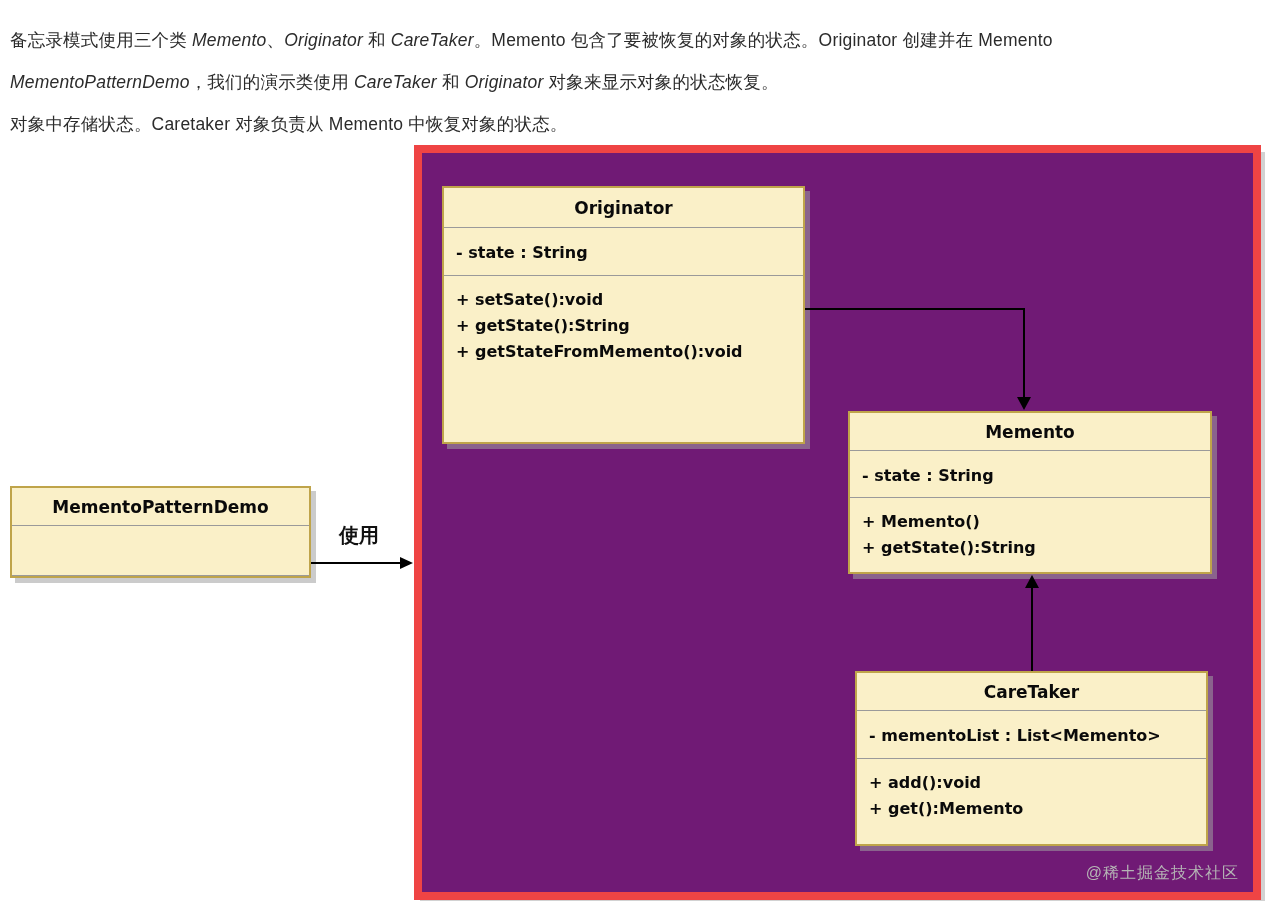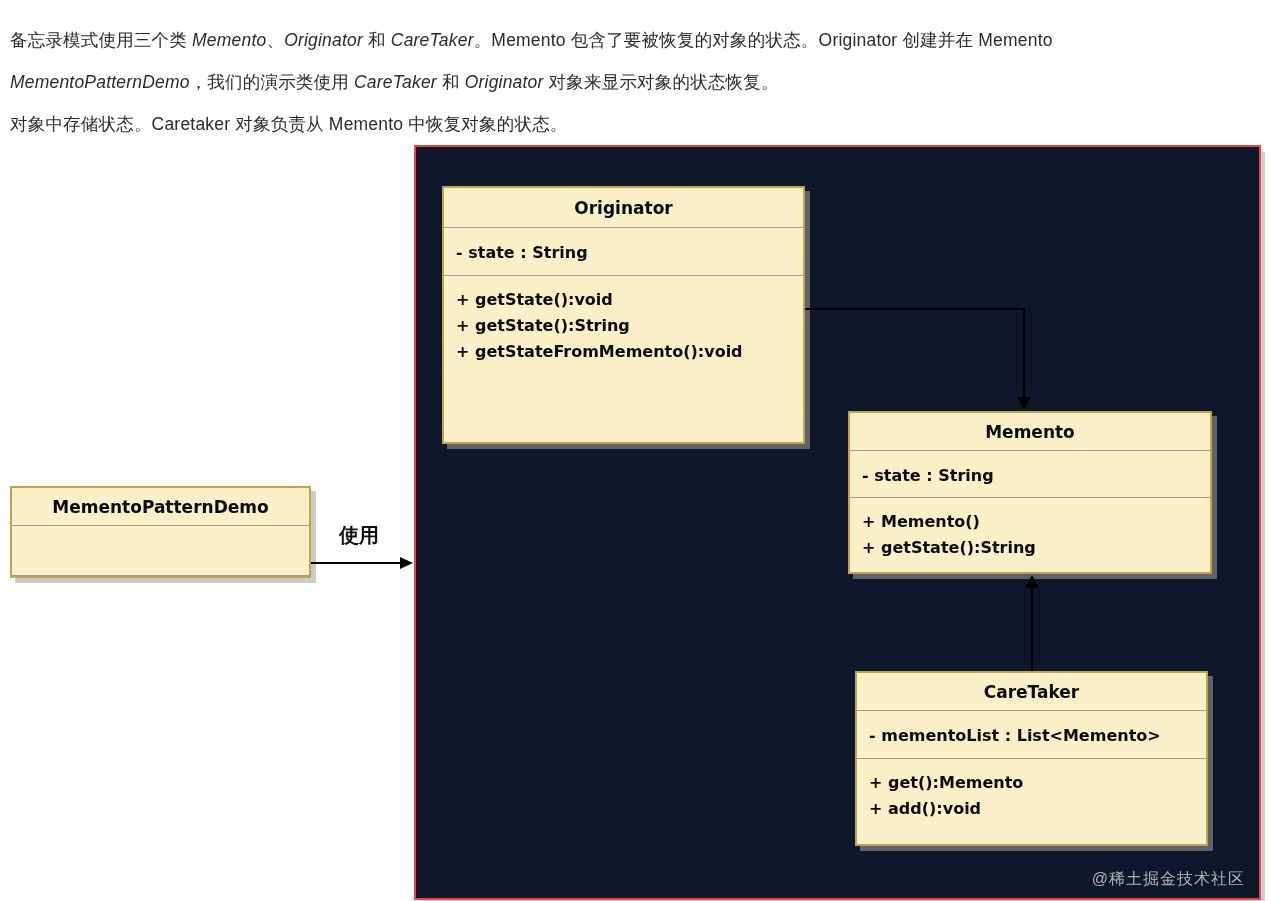--- a/index.html
+++ b/index.html
@@ -27,22 +27,22 @@
   }
   .intro .it { font-style: italic; }
 
   
   .frame {
     position: absolute;
     left: 414px;
     top: 129px;
     width: 847px;
     height: 755px;
-    border: 2px solid #ef4444;
-    background: #0f172a;
+    border: 8px solid #ef4444;
+    background: #701a75;
     box-shadow: 5px 6px 0 -1px #d2d2d2;
   }
   .watermark {
     position: absolute;
     right: 14px;
     bottom: 8px;
     font-size: 16px;
     color: #b5b5b5;
     letter-spacing: 1px;
   }
@@ -122,21 +122,21 @@
   <div class="frame">
     <div class="watermark">@稀土掘金技术社区</div>
   </div>
 
   <div class="uml" style="left:442px; top:170px; width:363px;">
     <div class="uml-title" style="height:40px;">Originator</div>
     <div class="uml-attrs" style="height:48px;">
       <div class="uml-line">- state : String</div>
     </div>
     <div class="uml-methods" style="height:166px;">
-      <div class="uml-line">+ getState():void</div>
+      <div class="uml-line">+ setSate():void</div>
       <div class="uml-line">+ getState():String</div>
       <div class="uml-line">+ getStateFromMemento():void</div>
     </div>
   </div>
 
   <div class="uml" style="left:848px; top:395px; width:364px;">
     <div class="uml-title" style="height:38px;">Memento</div>
     <div class="uml-attrs" style="height:47px;">
       <div class="uml-line">- state : String</div>
     </div>
@@ -145,22 +145,22 @@
       <div class="uml-line">+ getState():String</div>
     </div>
   </div>
 
   <div class="uml" style="left:855px; top:655px; width:353px;">
     <div class="uml-title" style="height:38px;">CareTaker</div>
     <div class="uml-attrs" style="height:48px;">
       <div class="uml-line">- mementoList : List&lt;Memento&gt;</div>
     </div>
     <div class="uml-methods" style="height:85px;">
+      <div class="uml-line">+ add():void</div>
       <div class="uml-line">+ get():Memento</div>
-      <div class="uml-line">+ add():void</div>
     </div>
   </div>
 
   <div class="uml" style="left:10px; top:470px; width:301px;">
     <div class="uml-title" style="height:38px;">MementoPatternDemo</div>
     <div class="uml-attrs" style="height:50px;"></div>
   </div>
 
   <div class="line" style="left:805px; top:292px; width:220px; height:2px;"></div>
   <div class="line" style="left:1023px; top:292px; width:2px; height:90px;"></div>

